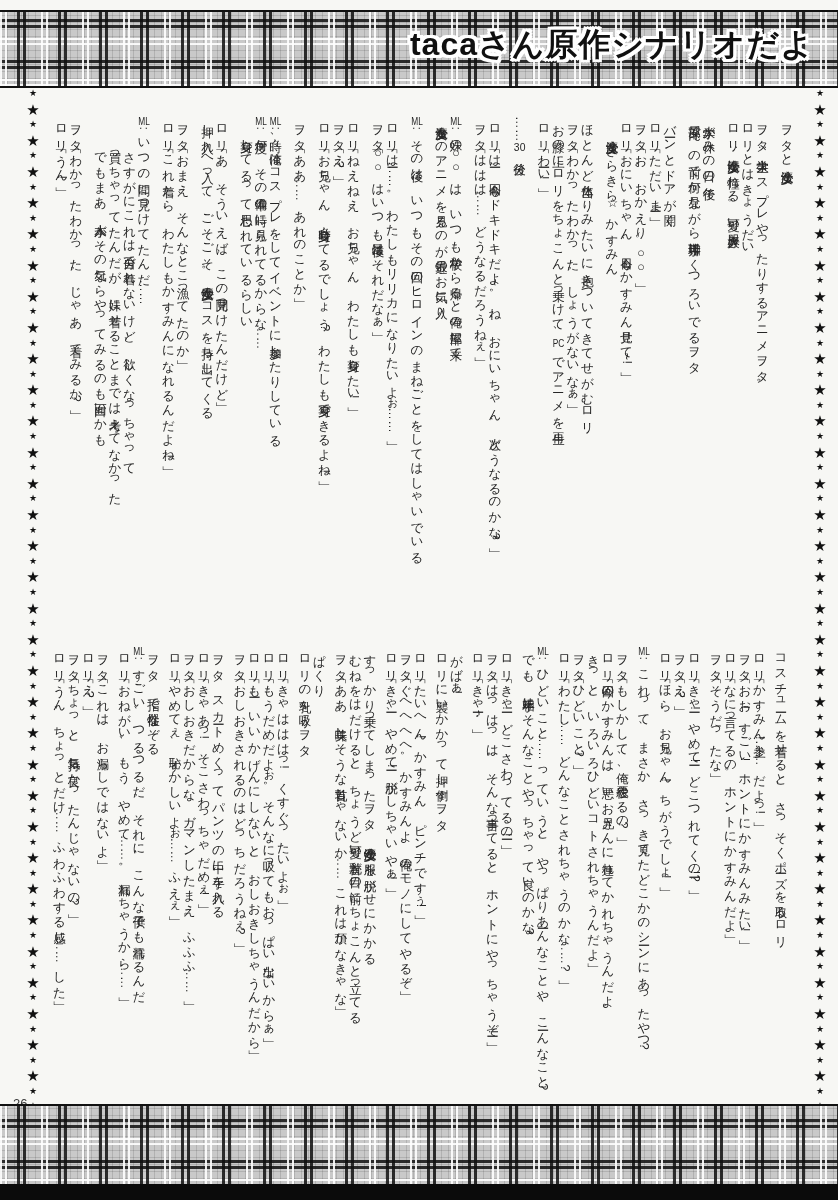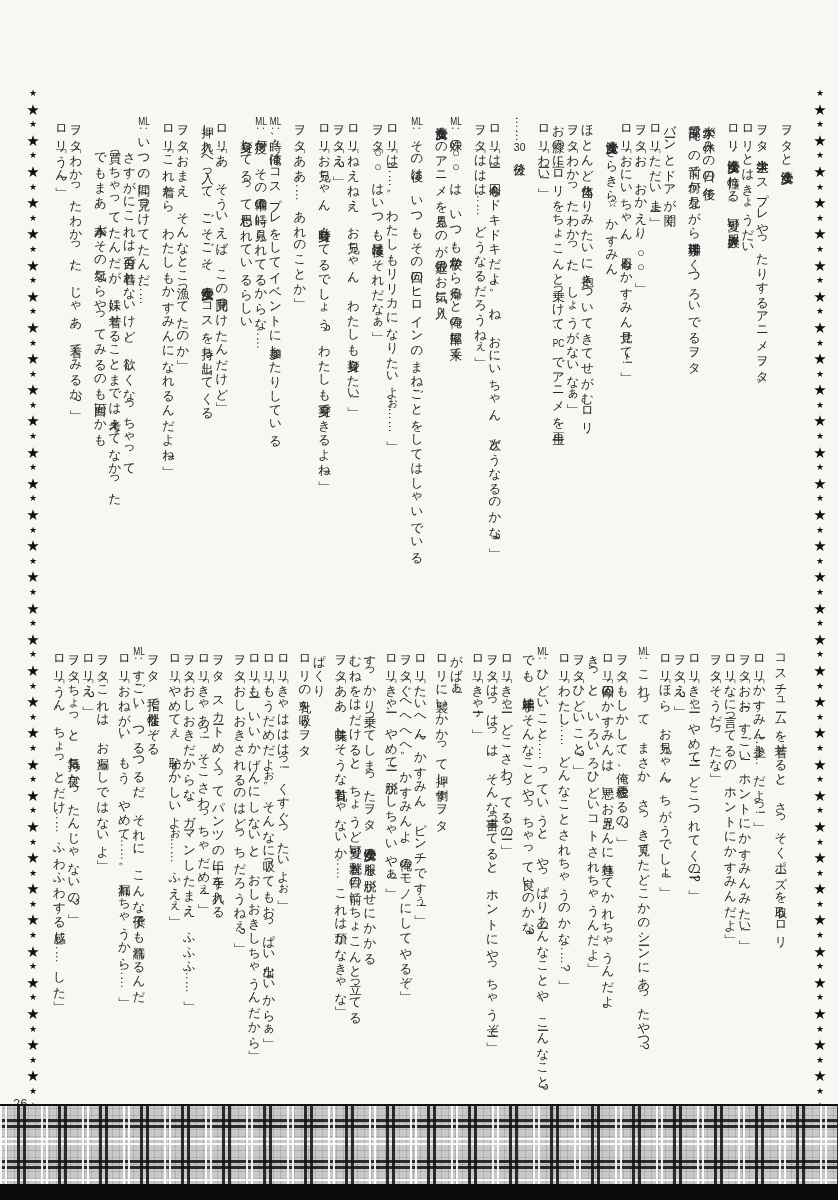--- a/index.html
+++ b/index.html
@@ -73,20 +73,23 @@
   .line.ind2{padding-top:27px;}
   .tcy{text-combine-upright:all;-webkit-text-combine:horizontal;font-size:10.5px;letter-spacing:0;}
 
   .page-number{position:absolute;left:13px;top:1096px;font-size:13px;color:#3a3a3a;}
 </style>
 </head>
 <body>
 
 <div class="page">
 
+  <div class="plaid top">
+    <div class="banner-title">tacaさん原作シナリオだよ</div>
+  </div>
 
   <div class="star-col left">
       <span class="star small">★</span>
       <span class="star big">★</span>
       <span class="star small">★</span>
       <span class="star big">★</span>
       <span class="star small">★</span>
       <span class="star big">★</span>
       <span class="star small">★</span>
       <span class="star big">★</span>

